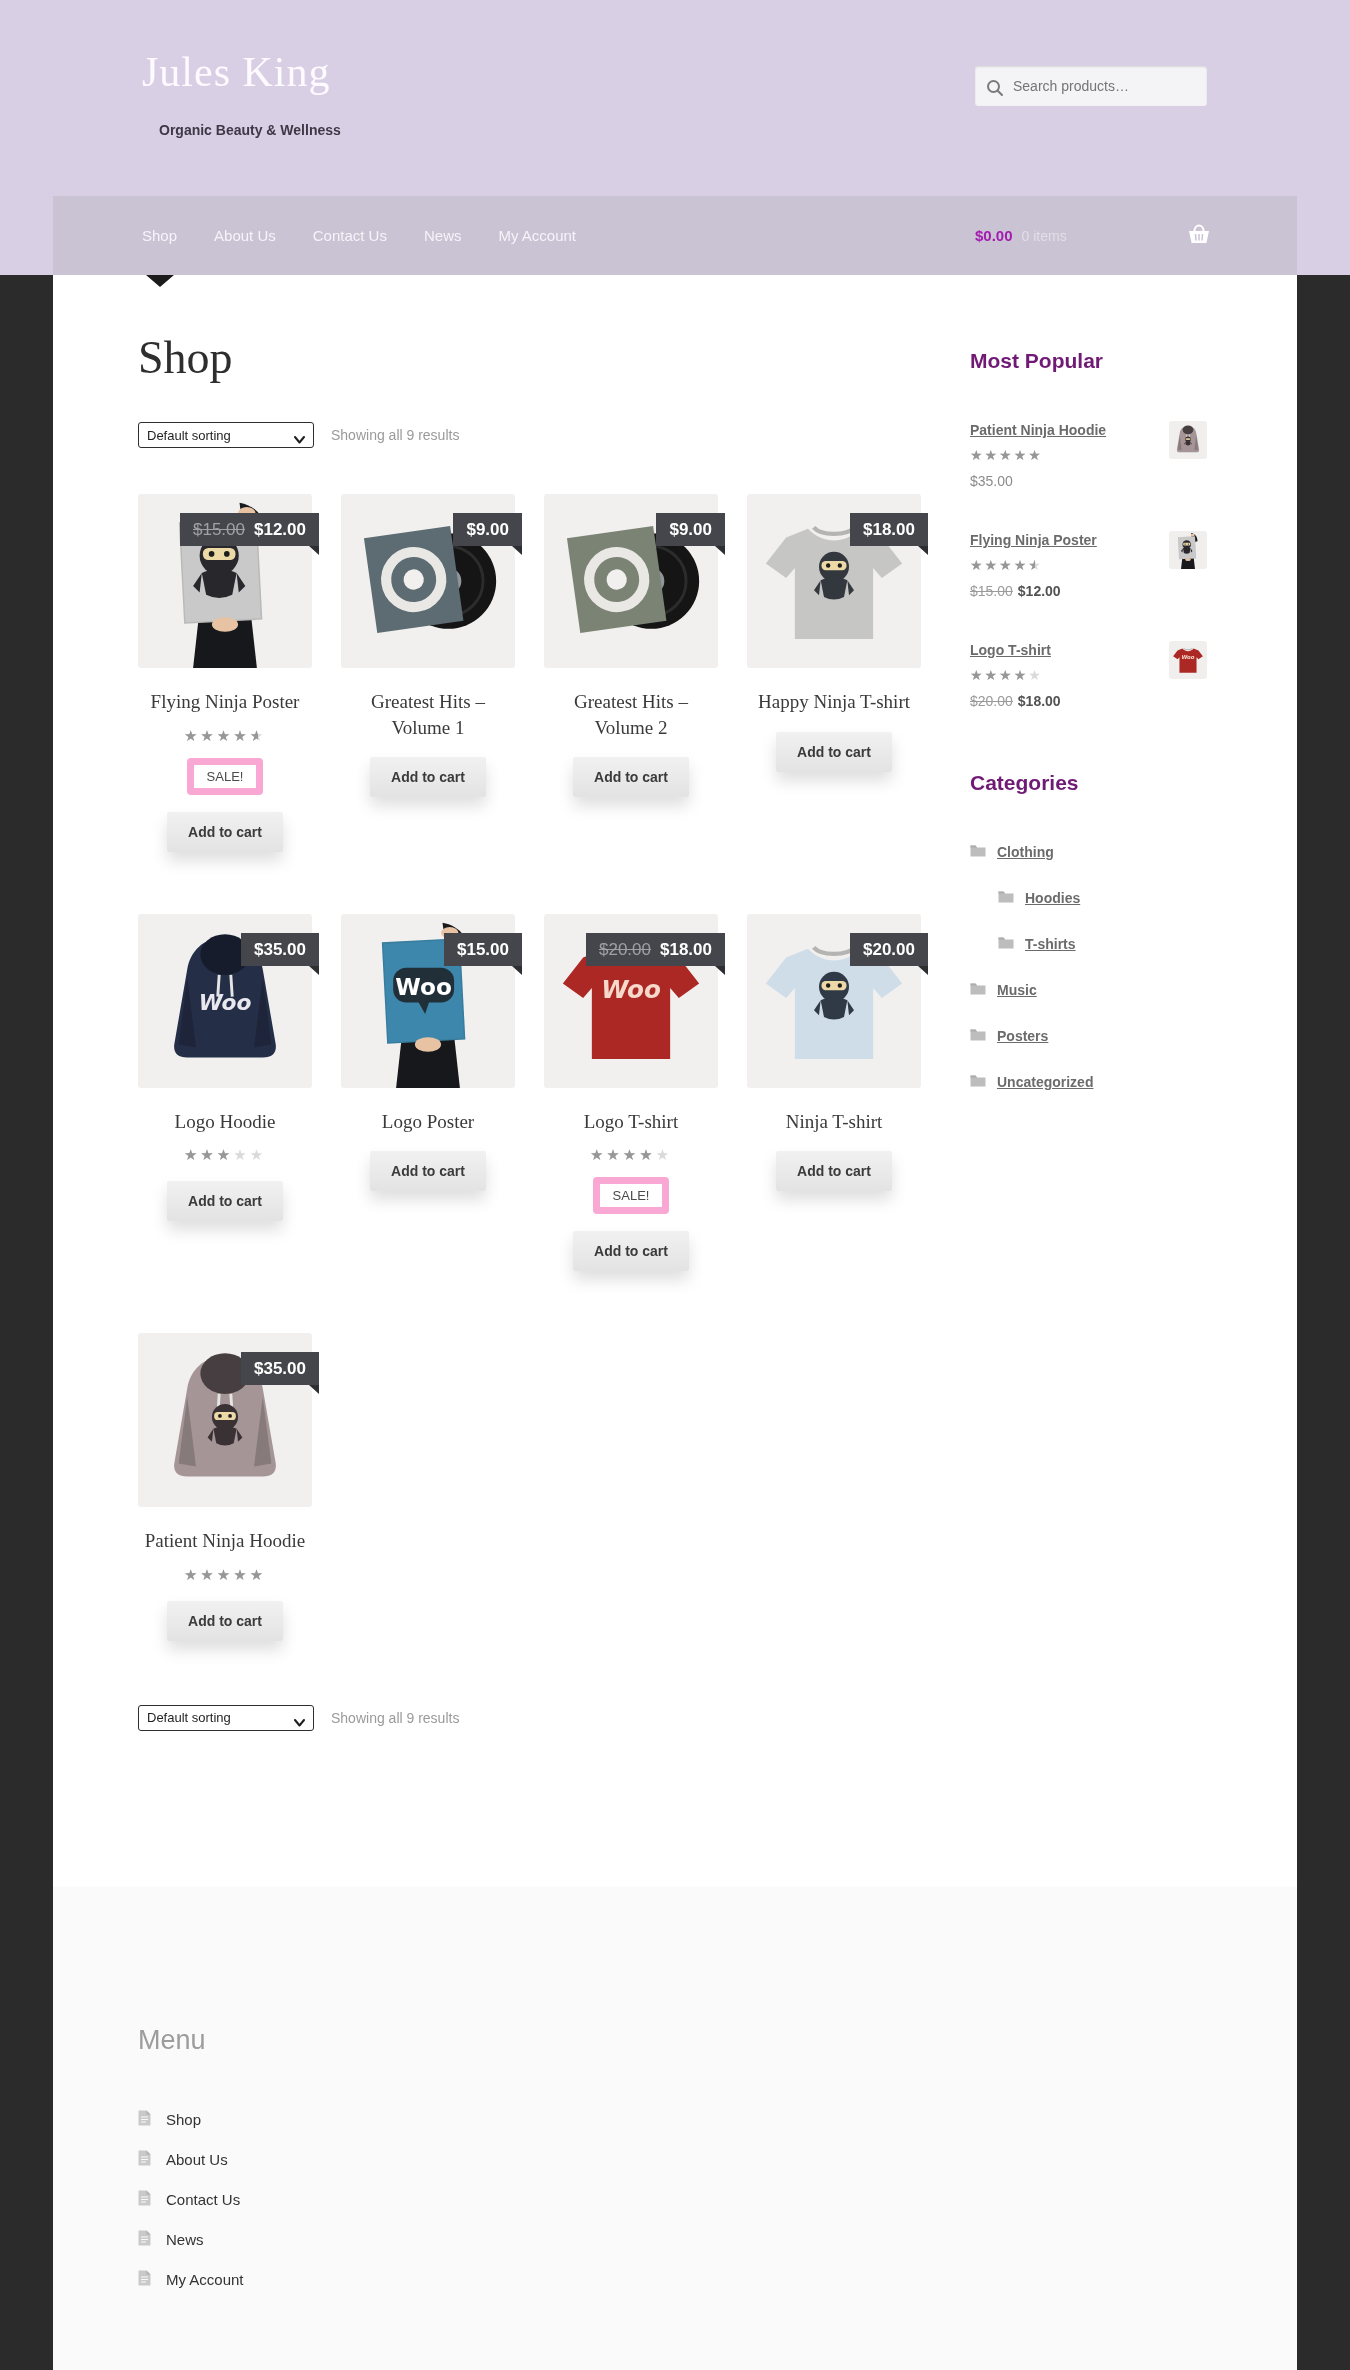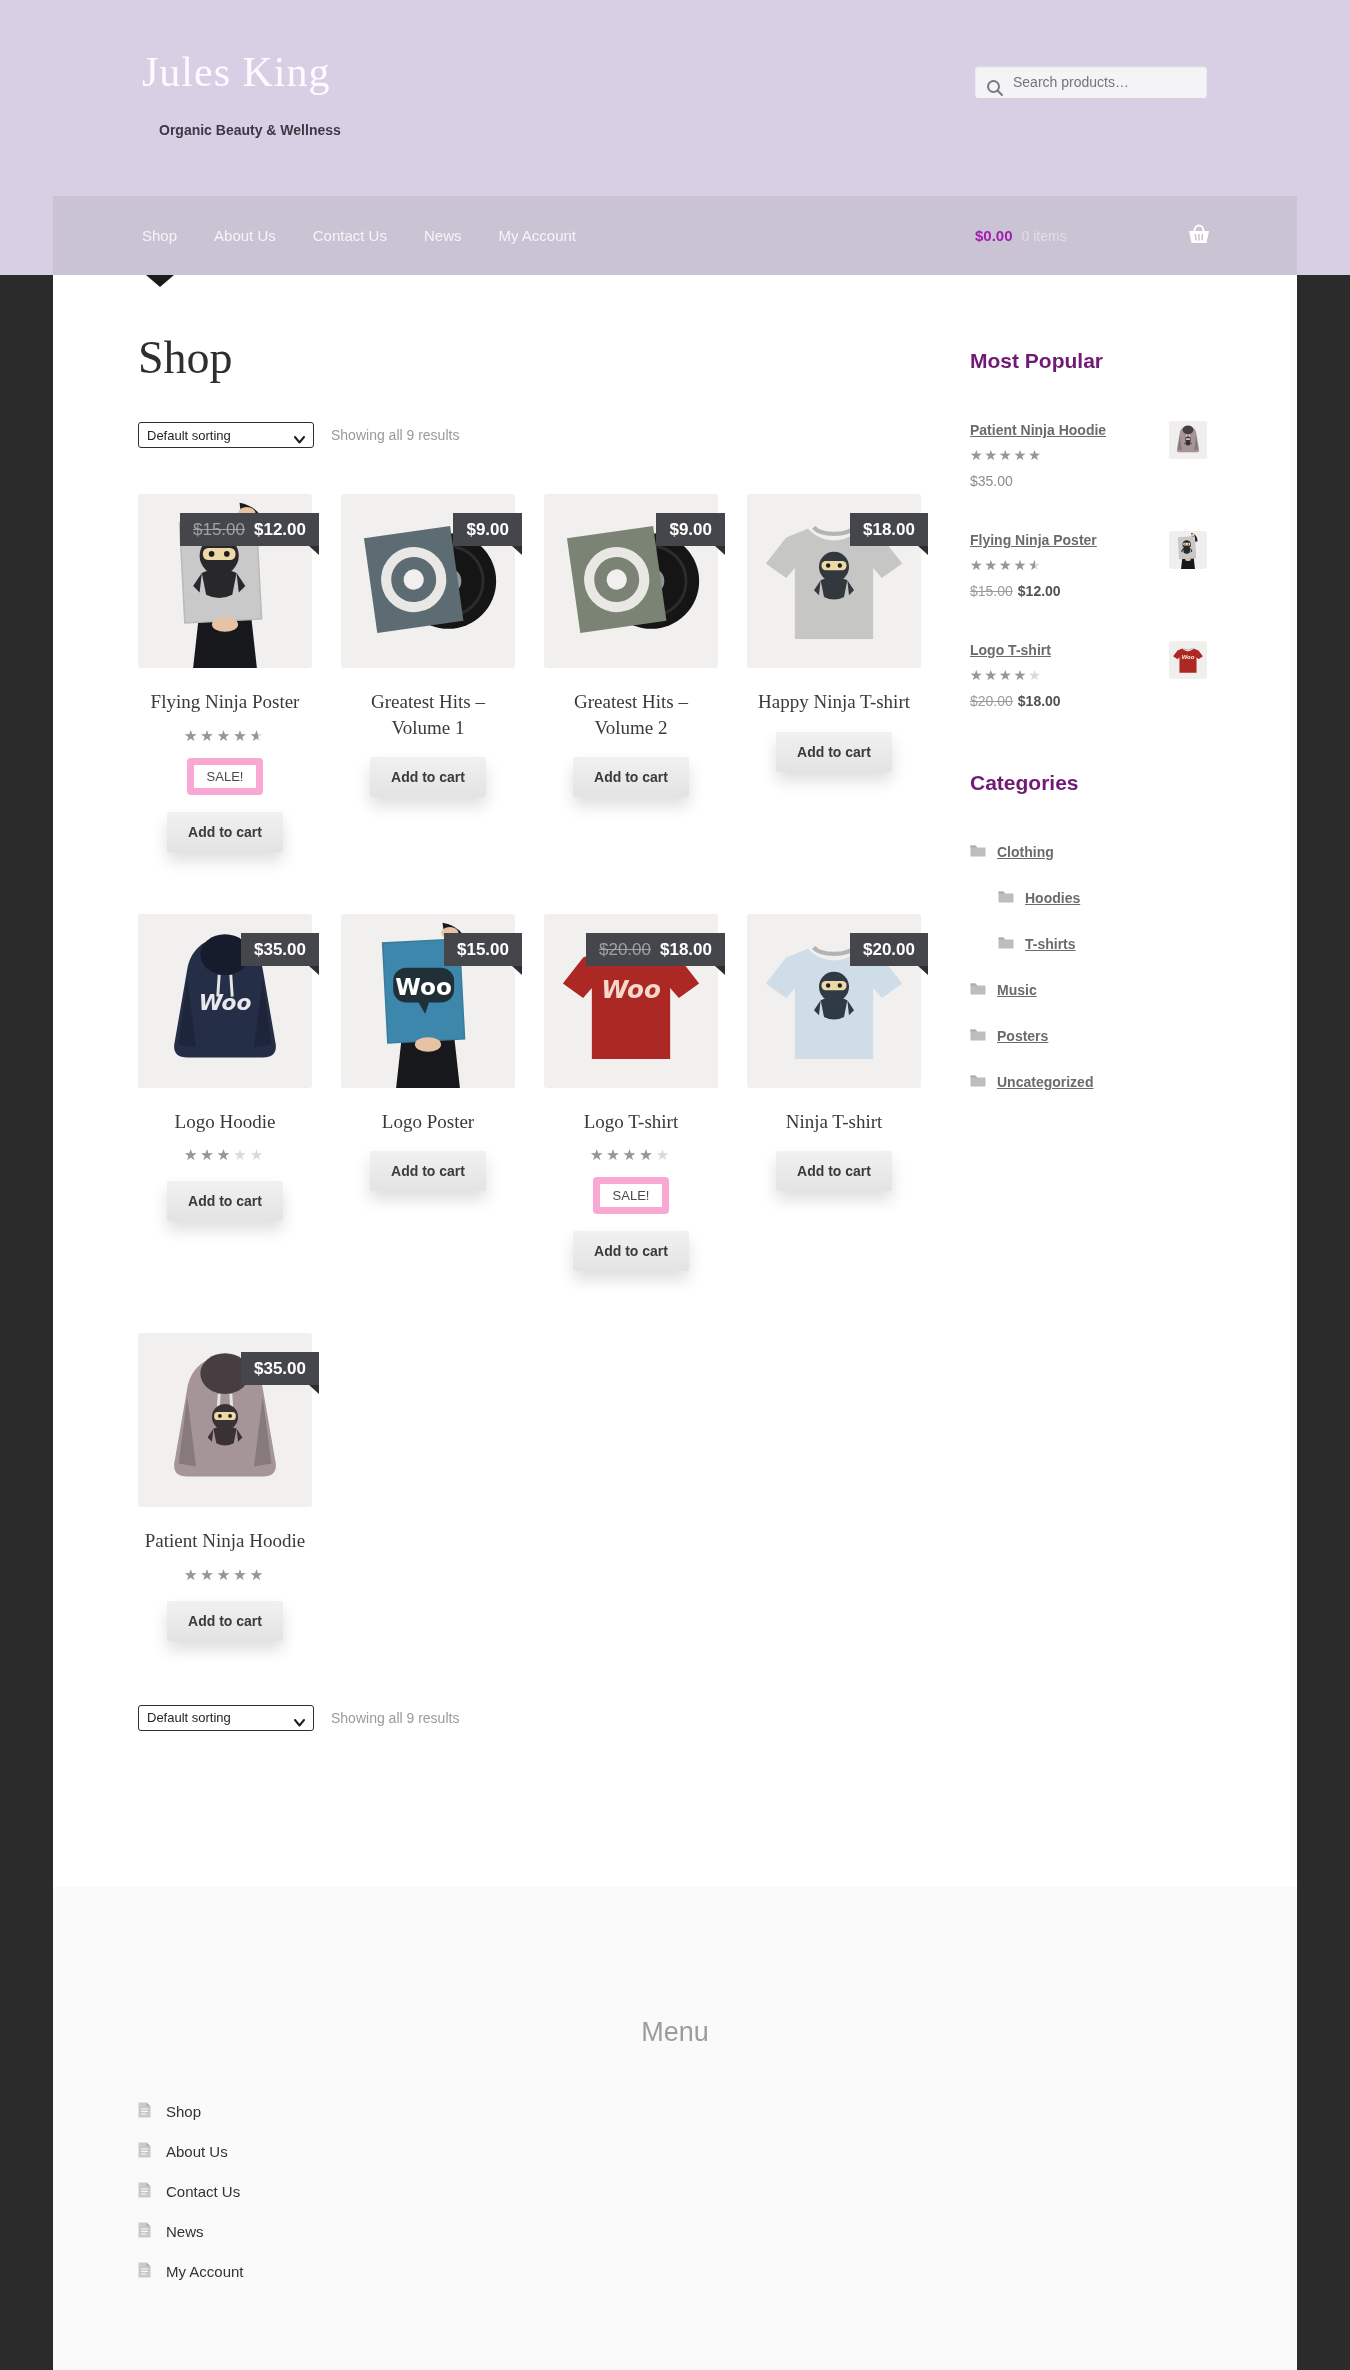--- a/index.html
+++ b/index.html
@@ -10,21 +10,21 @@
   *{box-sizing:border-box}
   html,body{margin:0;padding:0}
   body{background:var(--page-bg); font-family:"Liberation Sans",sans-serif; width:1350px; margin:0 auto; -webkit-font-smoothing:antialiased;}
   a{text-decoration:none; cursor:pointer}
 
   
   .site-header{background:var(--header-bg); position:relative;}
   .header-top{height:196px; position:relative;}
   .site-title{font-family:"Liberation Serif","DejaVu Serif",serif; font-size:42px; font-weight:400; letter-spacing:1px; color:#fdfbff; margin:0; position:absolute; left:142px; top:48px;}
   .site-tagline{position:absolute; left:143px; top:106px; margin:16px; font-size:14px; font-weight:700; color:#3d3845;}
-  .header-search{position:absolute; left:975px; top:66px; width:232px; height:32px;}
+  .header-search{position:absolute; left:975px; top:66px; width:232px; height:40px;}
   .header-search input{width:100%; height:100%; border:0; border-radius:3px; background:#f4f3f5; padding:0 12px 0 38px; font-size:14px; color:#6d6d6d; font-family:inherit; outline:none; box-shadow:inset 0 1px 2px rgba(0,0,0,.12);}
   .header-search .search-icon{position:absolute; left:11px; top:13px; pointer-events:none;}
 
   .main-nav{margin:0 53px; height:79px; background:var(--nav-bg); position:relative; display:flex; align-items:stretch; padding-left:89px;}
   .nav-list{list-style:none; margin:0; padding:0; display:flex; align-items:stretch;}
   .nav-item{display:flex; align-items:center; margin-right:37px; position:relative;}
   .nav-item a{color:#f6f3f9; font-size:15px;}
   .nav-item.current::after{content:""; position:absolute; top:100%; left:50%; transform:translateX(-50%); border-left:14px solid transparent; border-right:14px solid transparent; border-top:12px solid #1d1b1a;}
   .nav-cart{position:absolute; left:922px; top:0; height:100%; width:237px; display:flex; align-items:center; justify-content:space-between;}
   .cart-total{color:#a21caf; font-weight:600; font-size:15px;}
@@ -67,21 +67,21 @@
   .popular-item.on-sale .new-price{color:#525252; font-weight:700;}
   .popular-thumb{width:38px; height:38px; background:#f0efee; border-radius:3px; flex-shrink:0; margin-left:10px; cursor:pointer;}
   .popular-thumb svg{display:block; width:38px; height:38px;}
   .cat-list{list-style:none; margin:0; padding:0;}
   .cat-item{display:flex; align-items:center; gap:11px; margin-bottom:28px;}
   .cat-item.sub{padding-left:28px;}
   .cat-item a{color:var(--link-grey); font-size:14px; font-weight:600; text-decoration:underline;}
 
   
   .site-footer{margin:0 53px; background:var(--footer-bg); padding:122px 85px 118px;}
-  .footer-menu-title{font-size:27px; font-weight:400; color:var(--heading-grey); margin:8px 0 54px;text-align:center;}
+  .footer-menu-title{font-size:27px; font-weight:400; color:var(--heading-grey); margin:16px 0 54px;}
   .fmenu{list-style:none; margin:0; padding:0;}
   .fmenu-item{display:flex; align-items:center; gap:15px; margin-bottom:20px;}
   .fmenu-item a{color:#333; font-size:15px;}
   .footer-info{margin-top:98px;}
   .copyright{color:#8b8b8b; font-size:15px; margin:0 0 9px;}
 </style>
 </head>
 <body>
 
 <header class="site-header">

